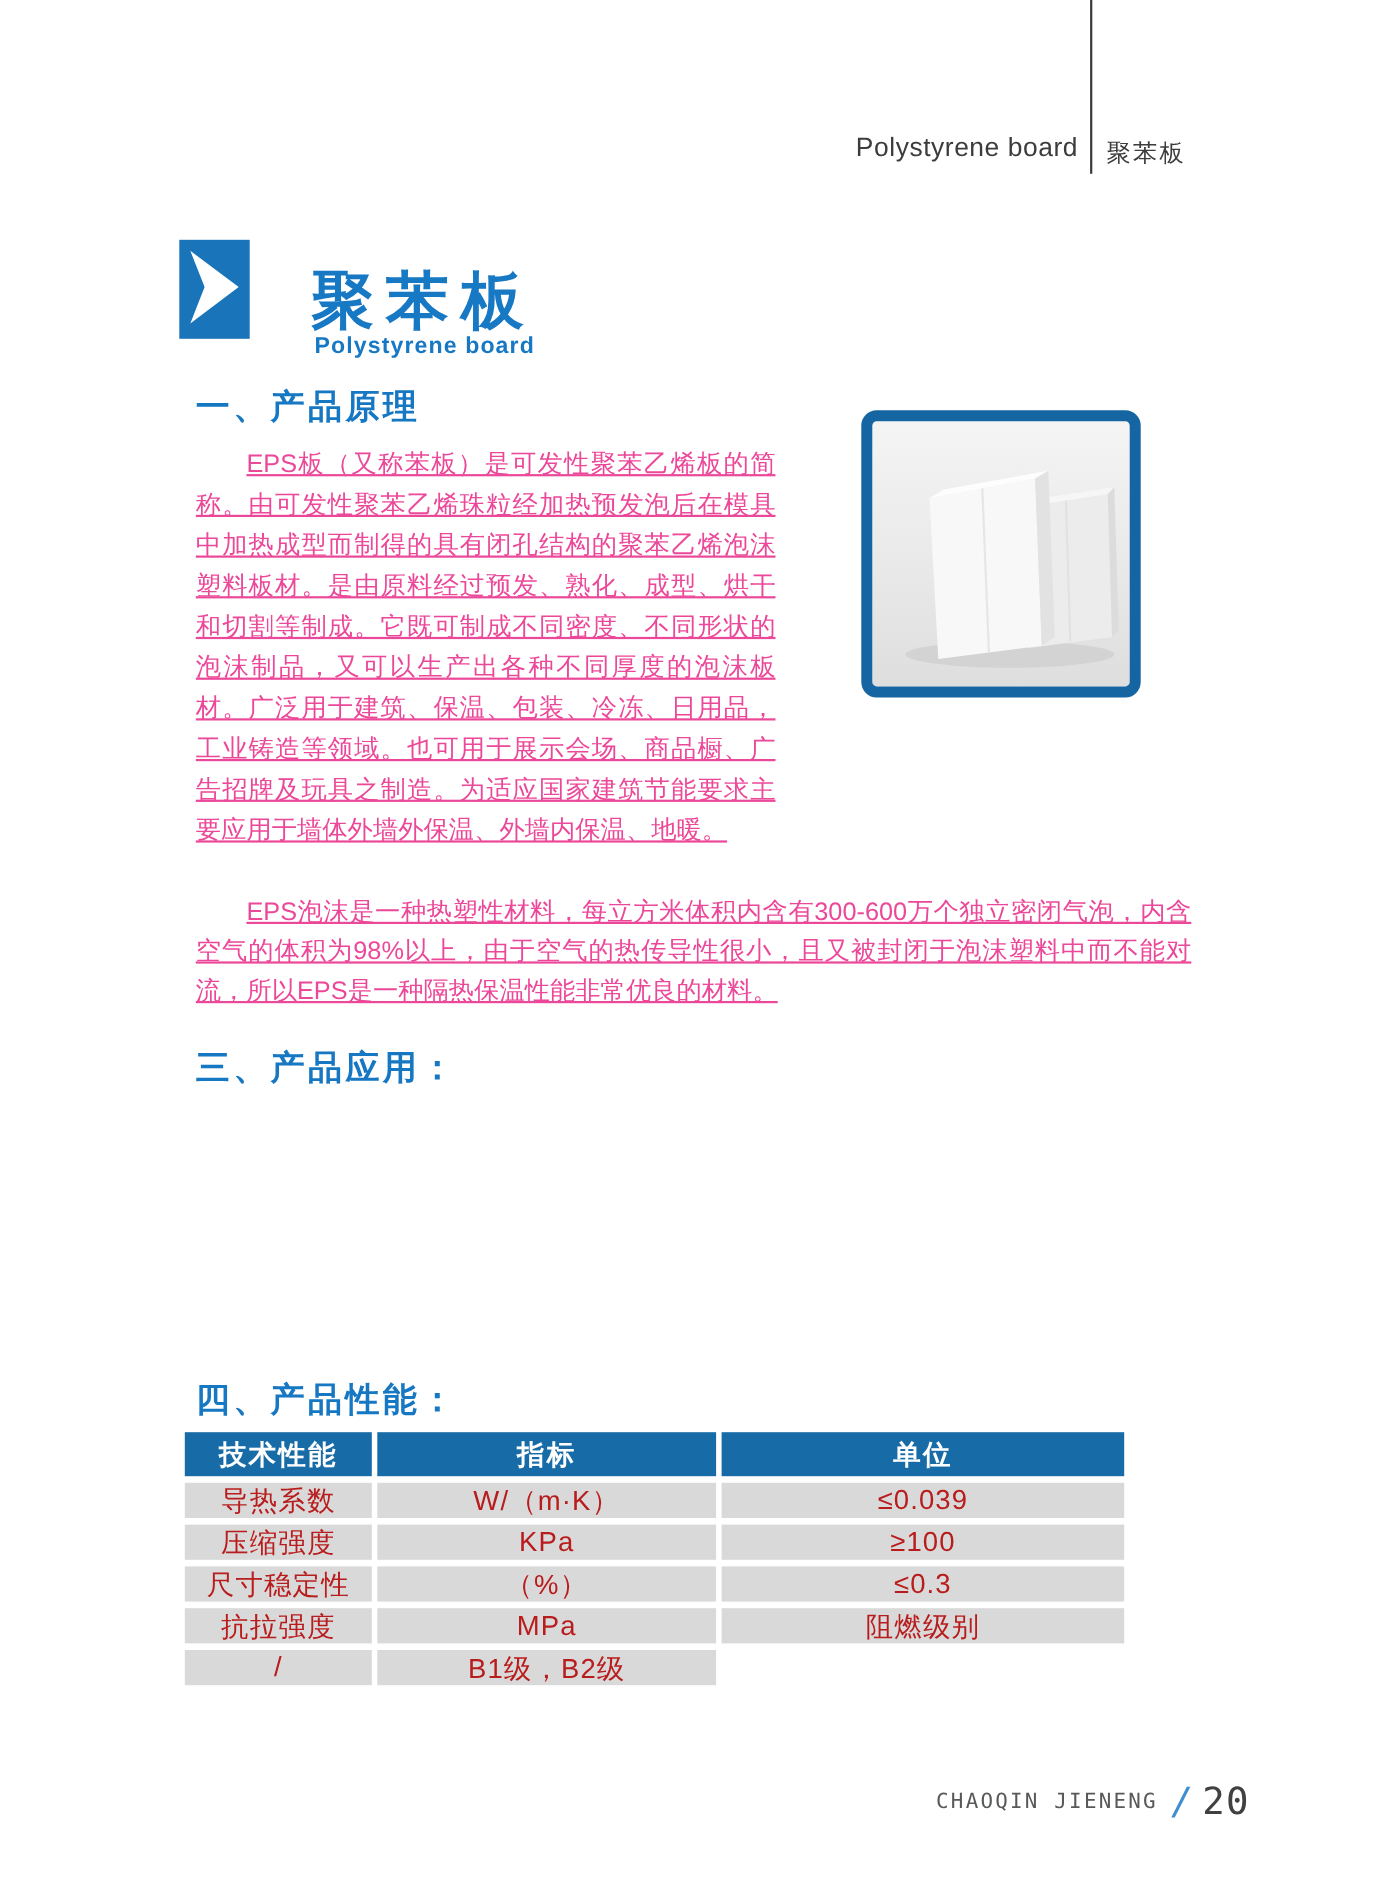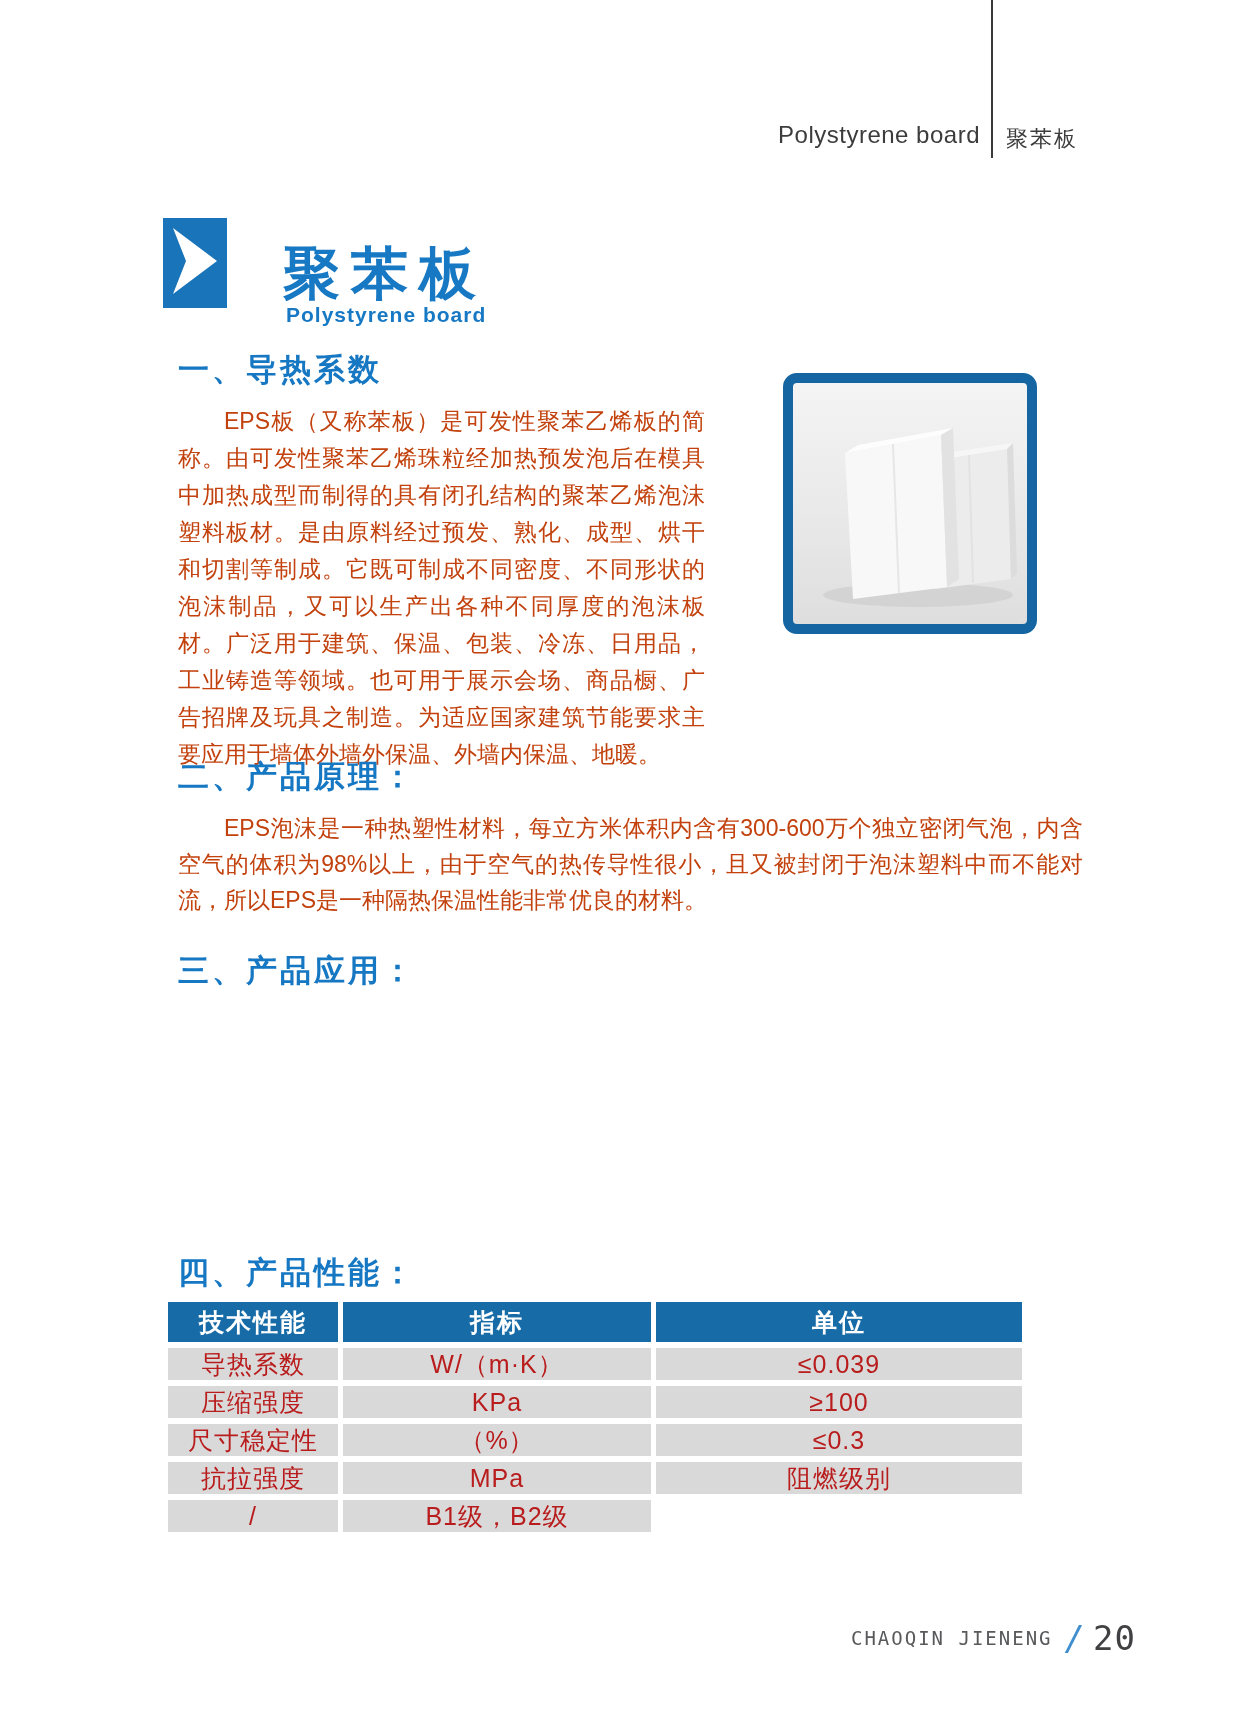--- a/index.html
+++ b/index.html
@@ -38,21 +38,21 @@
     font-size:21px;font-weight:700;color:#1778c4;letter-spacing:1px;
   }
   
   .sec-heading{
     position:absolute;left:178px;
     font-family:"Liberation Serif","DejaVu Serif",serif;
     font-weight:700;color:#1677c2;font-size:31px;letter-spacing:3px;
   }
   
   .para{
-    text-align:justify;color:#c2410c;
+    text-align:justify;color:#ec4899;text-decoration:underline;
   }
   .para p{margin:0;text-indent:2em;}
   .intro-para{
     position:absolute;left:178px;top:403px;width:527px;
     font-size:23px;line-height:37px;
   }
   .wide-para{
     position:absolute;left:178px;width:905px;
     font-size:23px;line-height:36px;
   }
@@ -104,21 +104,21 @@
   <div class="logo-box">
     <span>
       <svg width="64" height="90" viewBox="0 0 64 90" xmlns="http://www.w3.org/2000/svg">
         <polygon points="10,12 54,45 10,78 23,45" fill="#ffffff"></polygon>
       </svg>
     </span>
   </div>
   <div class="logo-title">聚苯板</div>
   <div class="logo-subtitle">Polystyrene board</div>
 
-  <div class="sec-heading" style="top:349px;">一、导热系数</div>
+  <div class="sec-heading" style="top:349px;">一、产品原理</div>
   <div class="para intro-para">
     <p>EPS板（又称苯板）是可发性聚苯乙烯板的简称。由可发性聚苯乙烯珠粒经加热预发泡后在模具中加热成型而制得的具有闭孔结构的聚苯乙烯泡沫塑料板材。是由原料经过预发、熟化、成型、烘干和切割等制成。它既可制成不同密度、不同形状的泡沫制品，又可以生产出各种不同厚度的泡沫板材。广泛用于建筑、保温、包装、冷冻、日用品，工业铸造等领域。也可用于展示会场、商品橱、广告招牌及玩具之制造。为适应国家建筑节能要求主要应用于墙体外墙外保温、外墙内保温、地暖。</p>
   </div>
 
   <div class="photo-frame">
     <span>
       <svg width="234" height="241" viewBox="0 0 234 241" xmlns="http://www.w3.org/2000/svg">
         <rect x="0" y="0" width="234" height="241" fill="none"></rect>
         <ellipse cx="125" cy="212" rx="95" ry="12" fill="#c9c9c9" opacity="0.55"></ellipse>
 
@@ -129,21 +129,20 @@
         <polygon points="52,70 148,52 154,204 60,216" fill="#f8f8f8"></polygon>
         <polygon points="52,70 148,52 160,45 65,62" fill="#fdfdfd"></polygon>
         <polygon points="148,52 160,45 166,196 154,204" fill="#e2e2e2"></polygon>
 
         <line x1="100" y1="61" x2="106" y2="210" stroke="#e6e6e6" stroke-width="2"></line>
         <line x1="176" y1="72" x2="180" y2="200" stroke="#e2e2e2" stroke-width="2"></line>
       </svg>
     </span>
   </div>
 
-  <div class="sec-heading" style="top:756px;">二、产品原理：</div>
   <div class="para wide-para" style="top:810px;">
     <p>EPS泡沫是一种热塑性材料，每立方米体积内含有300-600万个独立密闭气泡，内含空气的体积为98%以上，由于空气的热传导性很小，且又被封闭于泡沫塑料中而不能对流，所以EPS是一种隔热保温性能非常优良的材料。</p>
   </div>
 
   <div class="sec-heading" style="top:950px;">三、产品应用：</div>
 
   <div class="sec-heading" style="top:1252px;">四、产品性能：</div>
 
   <div class="perf-table">
     <div class="hcell">技术性能</div>

